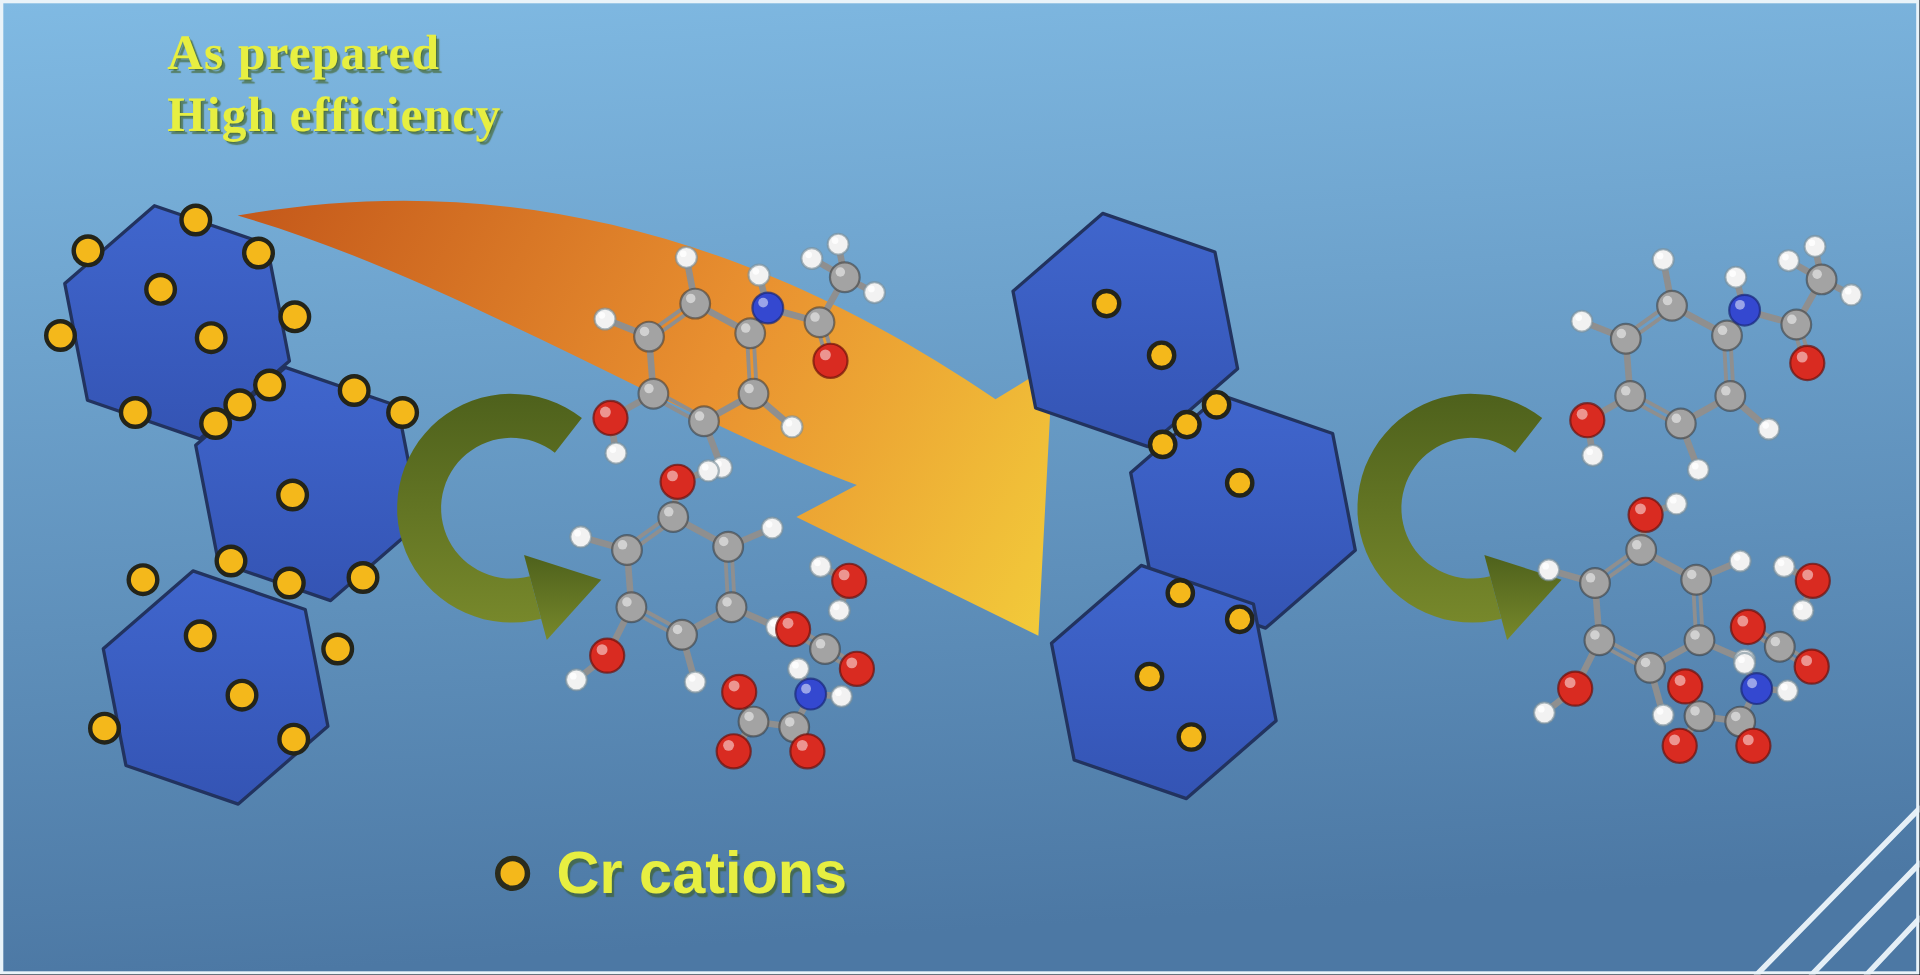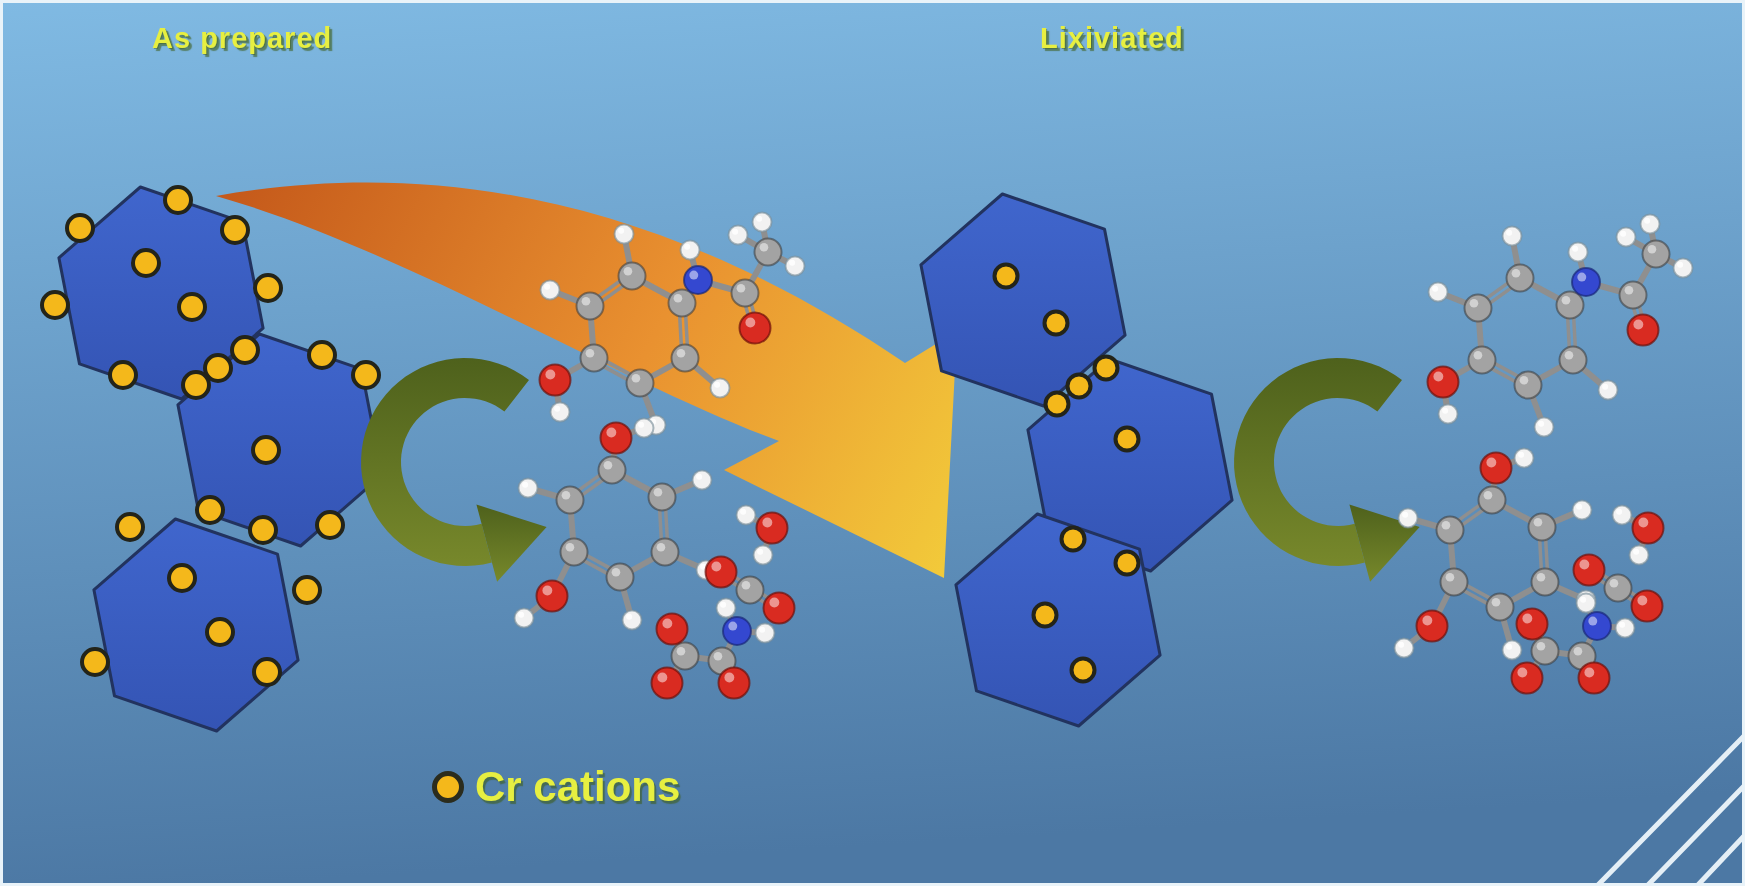--- a/index.html
+++ b/index.html
@@ -6,34 +6,35 @@
   .stage{
     position:relative;
     width:1745px;height:886px;
     overflow:hidden;
     font-family:"Liberation Sans",sans-serif;
   }
   .stage svg{position:absolute;left:0;top:0;}
   .title{
     position:absolute;
     font-weight:bold;
-    font-size:29px;
+    font-size:45px;
     line-height:1.25;
     letter-spacing:1px;
     color:#e7ef41;
     text-shadow:3px 3px 1px rgba(62,94,26,.60), 1px 1px 0 rgba(62,94,26,.45);
     white-space:nowrap;
+    font-family:Liberation Serif, serif;
   }
   .title-left{left:152px;top:20px;}
   .title-right{left:1040px;top:20px;}
   .legend{
     position:absolute;
-    left:432px;top:763px;
-    display:flex;align-items:center;gap:11px;
-    font-weight:bold;font-size:42px;
+    left:450px;top:763px;
+    display:flex;align-items:center;gap:24px;
+    font-weight:bold;font-size:54px;
     color:#e7ef41;
     text-shadow:2px 3px 1px rgba(62,94,26,.60);
     white-space:nowrap;
   }
   .legend-dot{
     width:22px;height:22px;border-radius:50%;
     background:#f4b81b;border:5px solid #2b2c1d;
     display:inline-block;
   }
 </style>
@@ -442,23 +443,23 @@
         <circle cx="18" cy="-42" r="9.5" fill="#f2f2f2" stroke="rgba(125,145,155,.65)" stroke-width="2"></circle>
         <circle cx="15.15" cy="-45.325" r="3.04" fill="#ffffff" opacity="0.85"></circle>
         <circle cx="57" cy="-17" r="9.5" fill="#f2f2f2" stroke="rgba(125,145,155,.65)" stroke-width="2"></circle>
         <circle cx="54.15" cy="-20.325" r="3.04" fill="#ffffff" opacity="0.85"></circle>
       </g>
       <rect x="1.5" y="1.5" width="1742" height="883" fill="none" stroke="#e9f3f9" stroke-width="3"></rect>
     </svg>
 
   <div class="title title-left" style="color: rgb(231, 239, 65);">
     <div>As prepared</div>
+    <div>High efficiency</div>
   </div>
 
   <div class="title title-right" style="color: rgb(231, 239, 65);">
-    <div>Lixiviated</div>
   </div>
 
   <div class="legend" style="color: rgb(231, 239, 65);">
     <span class="legend-dot" style="background: rgb(244, 184, 27);"></span>
     <span>Cr cations</span>
   </div>
 </div>
 
 </body></html>

